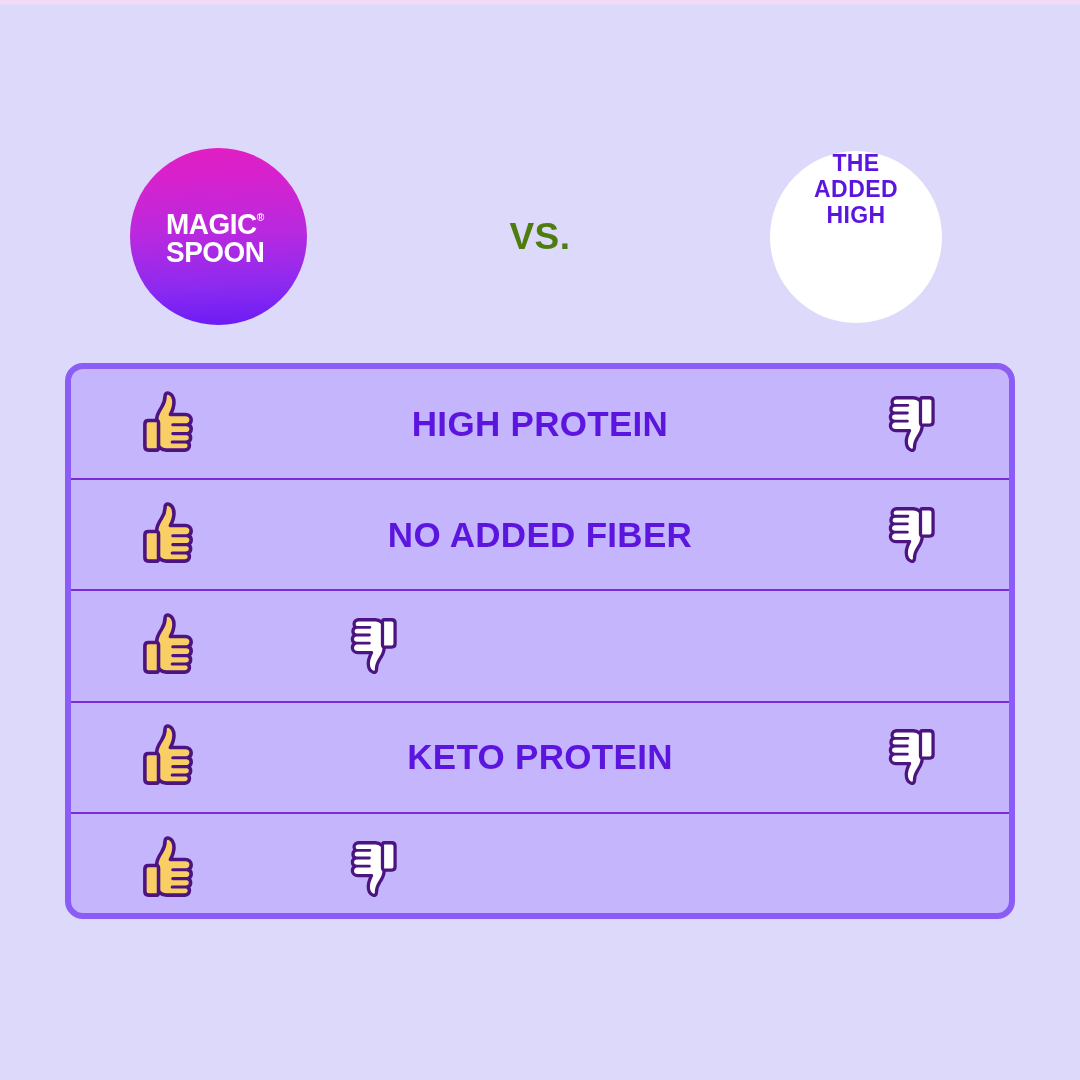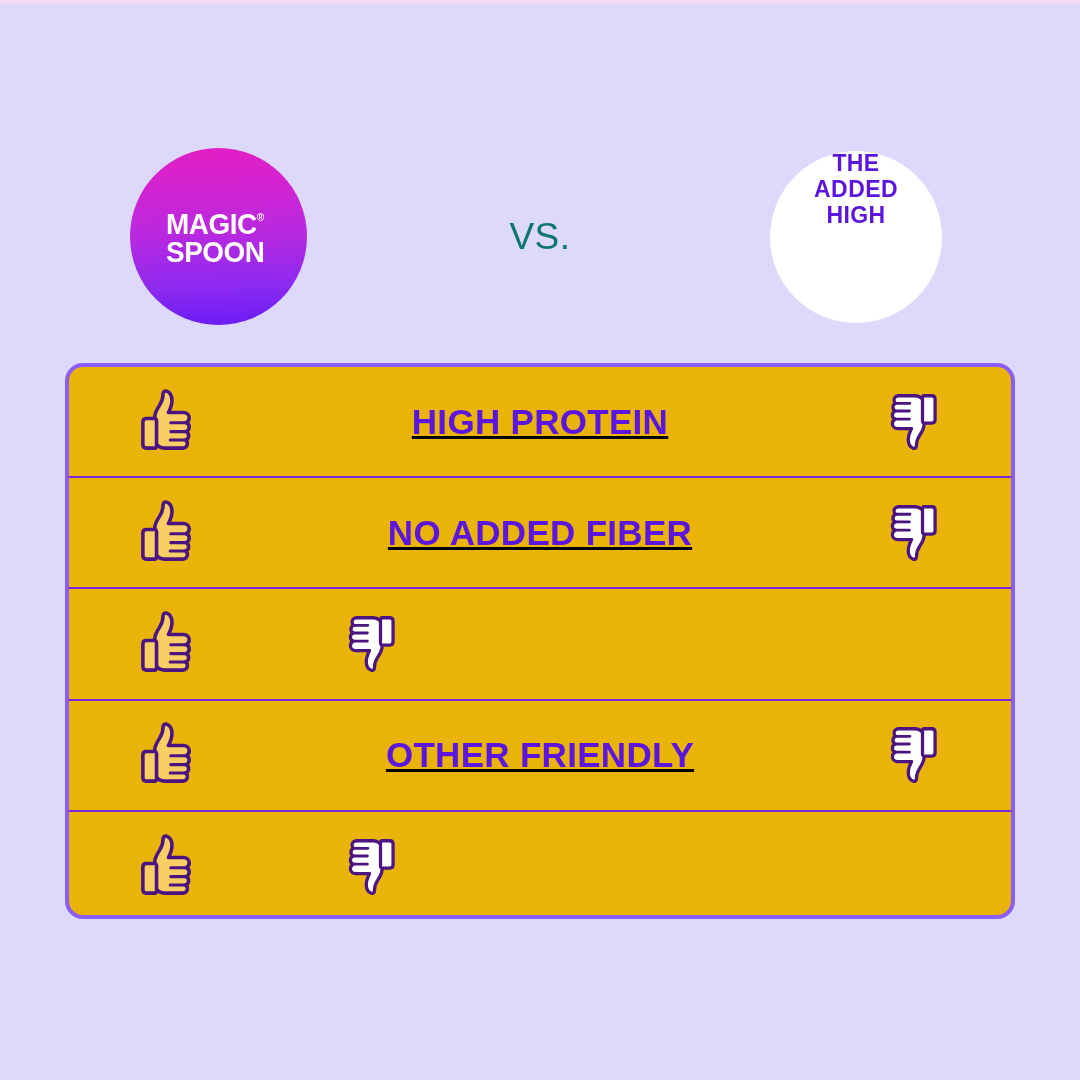--- a/index.html
+++ b/index.html
@@ -79,23 +79,23 @@
 
   .vs-label {
     position: absolute;
     left: 440px;
     top: 0;
     width: 200px;
     height: 177px;
     display: flex;
     align-items: center;
     justify-content: center;
-    color: #0f766e;
+    color: #4d7c0f;
     font-size: 37px;
-    font-weight: 400;
+    font-weight: 700;
     letter-spacing: 0.5px;
   }
 
   .other-circle {
     position: absolute;
     left: 770px;
     top: 3px;
     width: 172px;
     height: 172px;
     border-radius: 50%;
@@ -114,26 +114,25 @@
   }
   .other-lockup span { display: block; }
 
   
   .compare-table {
     position: absolute;
     left: 65px;
     top: 363px;
     width: 950px;
     height: 556px;
-    background: #eab308;
-    border: 4px solid #8b5cf6;
+    background: #c4b5fd;
+    border: 6px solid #8b5cf6;
     border-radius: 18px;
     box-sizing: border-box;
     overflow: hidden;
-    text-decoration: underline;
   }
   .compare-row {
     height: 111.2px;
     display: flex;
     align-items: center;
     border-bottom: 2px solid #7B2AD6;
     box-sizing: border-box;
     position: relative;
   }
   .compare-row:last-child { border-bottom: none; }
@@ -262,21 +261,21 @@
     <div class="compare-row">
       <div class="cell-pro">
         <span class="icon-thumb-up">
           <svg width="76" height="76" viewBox="0 0 64 64">
             <path d="M20 28 C20 24 22 21 24 18 C26 15 27 11 27 8.5 C27 6.5 28.5 5.5 30 6 C33 7 34.5 10 34.5 14 C34.5 17.5 33 21 31.5 24 L44 24 C47 24 49 26 49 28.5 C49 30.5 47.8 32 46.4 32.6 C48 33 49 34.6 49 36.3 C49 38.1 47.9 39.5 46.4 40.1 C47.7 40.7 48.5 42 48.5 43.5 C48.5 45.2 47.4 46.6 45.9 47.1 C46.9 47.8 47.5 48.9 47.5 50.2 C47.5 52.4 45.7 54 43.4 54 L28 54 C24 54 20 51 20 46 Z" fill="#F8CE65" stroke="#4B1480" stroke-width="3" stroke-linejoin="round"></path>
             <path d="M20 29 L13 29 C11 29 10 30 10 32 L10 51 C10 53 11 54 13 54 L20 54 C21.5 54 21.5 53 21.5 51.5 L21.5 31.5 C21.5 30 21.5 29 20 29 Z" fill="#F8CE65" stroke="#4B1480" stroke-width="3" stroke-linejoin="round"></path>
             <path d="M33.5 32.6 L46.4 32.6 M33.5 40.1 L46.4 40.1 M33 47.1 L45.9 47.1" stroke="#4B1480" stroke-width="2.6" stroke-linecap="round" fill="none"></path>
           </svg>
         </span>
       </div>
-      <div class="cell-label">OTHER FRIENDLY</div>
+      <div class="cell-label">KETO PROTEIN</div>
       <div class="cell-con">
         <span class="icon-thumb-down">
           <svg width="70" height="70" viewBox="0 0 64 64">
             <path d="M44 34 C44 38 42 41 40 44 C38 47 37 51 37 53.5 C37 55.5 35.5 56.5 34 56 C31 55 29.5 52 29.5 48 C29.5 44.5 31 41 32.5 38 L20 38 C17 38 15 36 15 33.5 C15 31.5 16.2 30 17.6 29.4 C16 29 15 27.4 15 25.7 C15 23.9 16.1 22.5 17.6 21.9 C16.3 21.3 15.5 20 15.5 18.5 C15.5 16.8 16.6 15.4 18.1 14.9 C17.1 14.2 16.5 13.1 16.5 11.8 C16.5 9.6 18.3 8 20.6 8 L36 8 C40 8 44 11 44 16 Z" fill="#FFFFFF" stroke="#4B1480" stroke-width="3" stroke-linejoin="round"></path>
             <path d="M44 33 L51 33 C53 33 54 32 54 30 L54 11 C54 9 53 8 51 8 L44 8 C42.5 8 42.5 9 42.5 10.5 L42.5 30.5 C42.5 32 42.5 33 44 33 Z" fill="#FFFFFF" stroke="#4B1480" stroke-width="3" stroke-linejoin="round"></path>
             <path d="M30.5 29.4 L17.6 29.4 M30.5 21.9 L17.6 21.9 M31 14.9 L18.1 14.9" stroke="#4B1480" stroke-width="2.6" stroke-linecap="round" fill="none"></path>
           </svg>
         </span>
       </div>
     </div>

